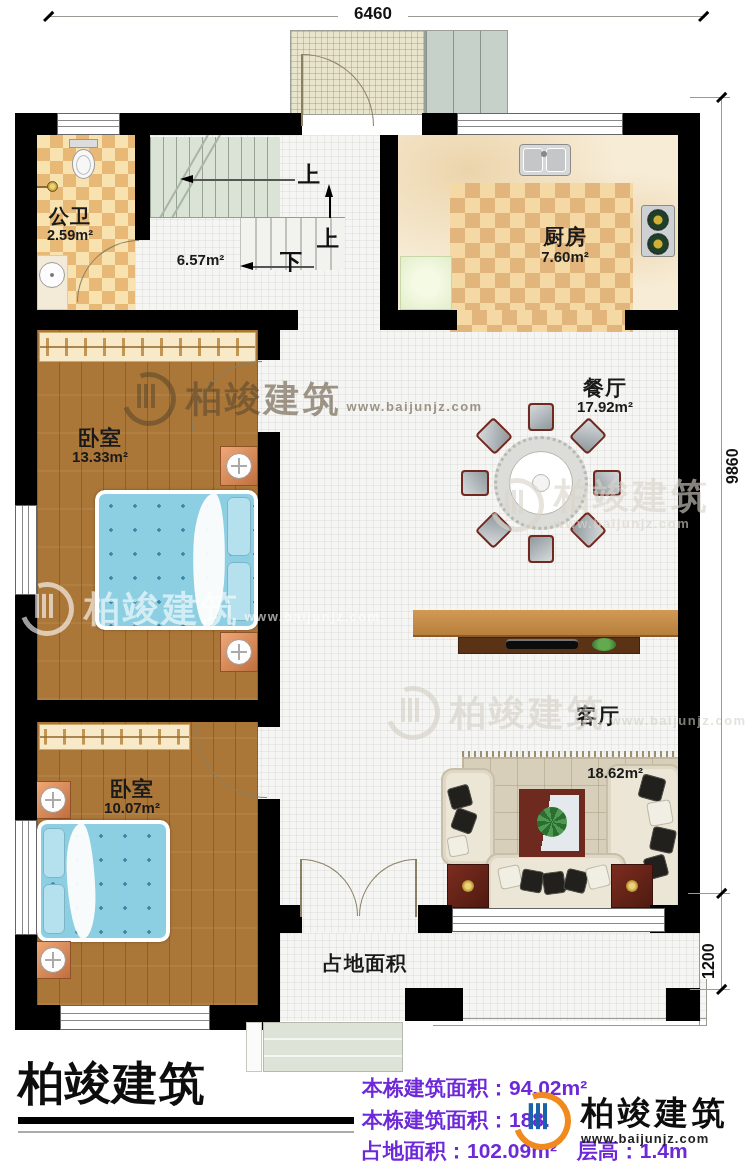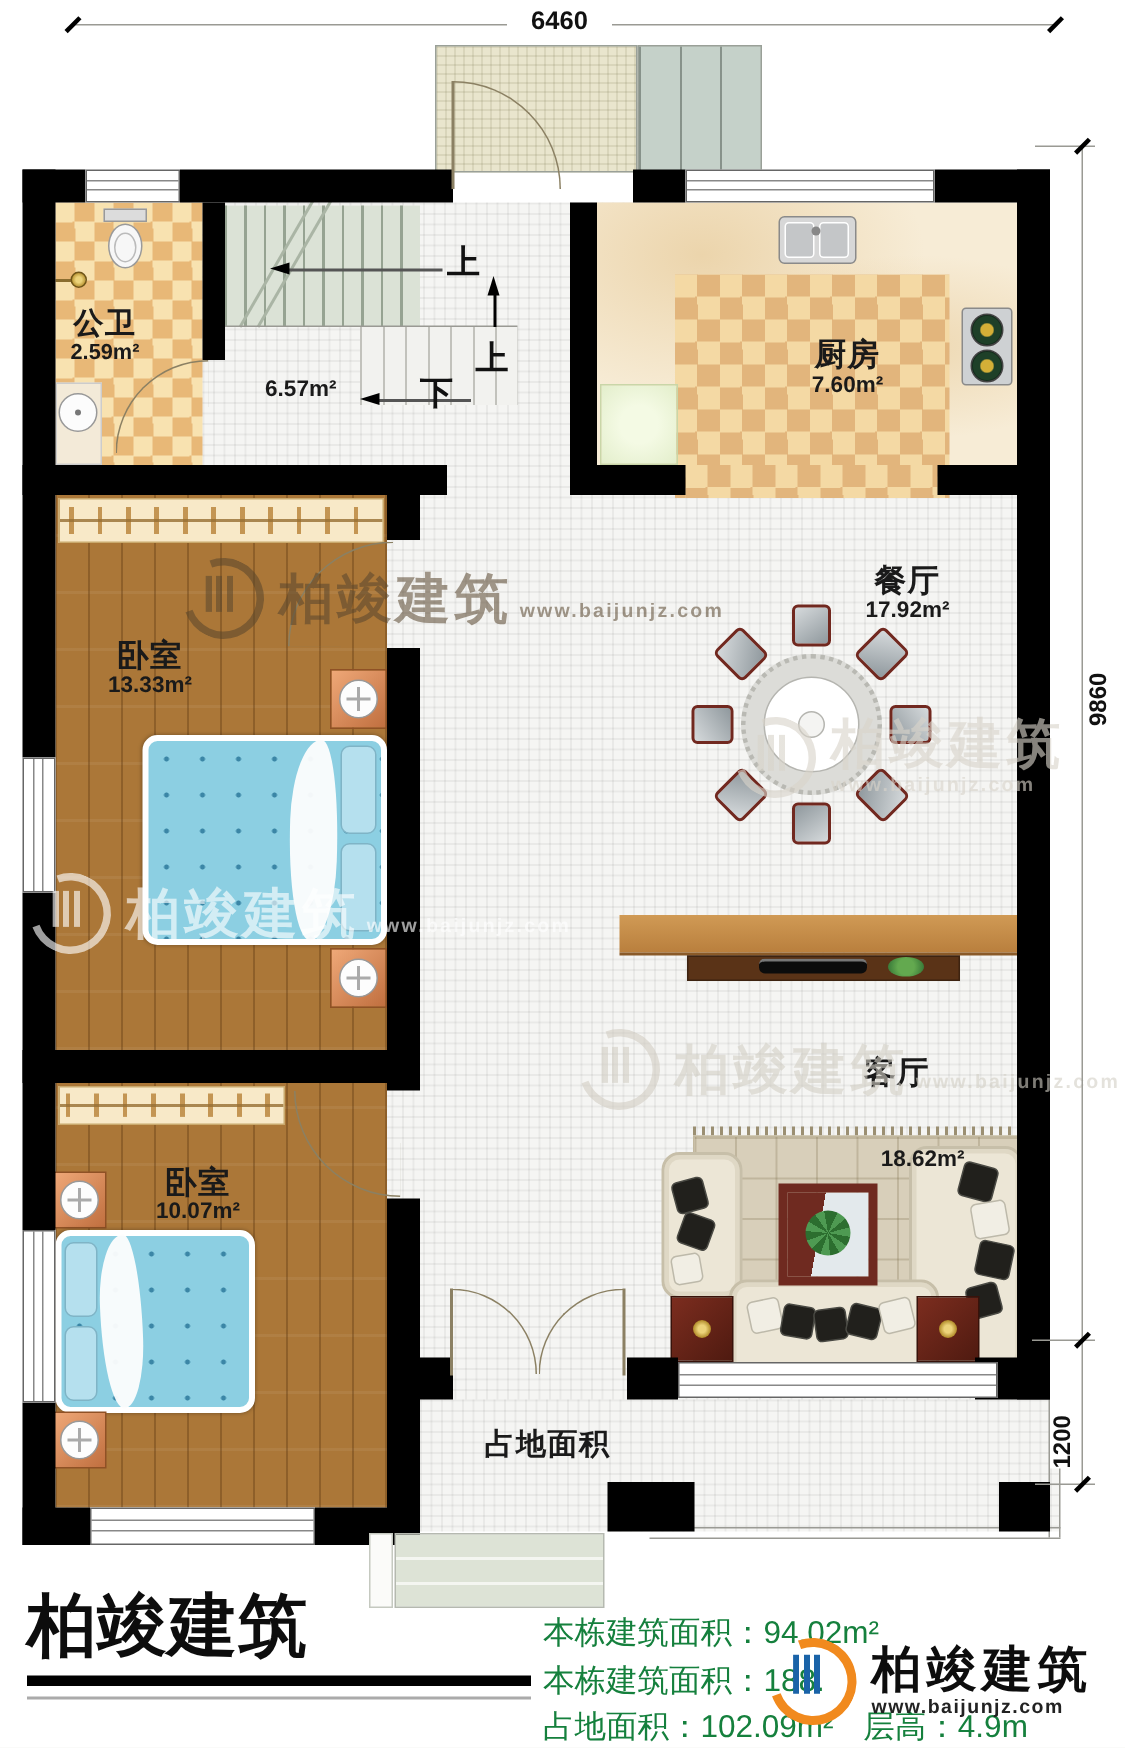--- a/index.html
+++ b/index.html
@@ -93,21 +93,21 @@
   .logo-mark{width:46px;height:46px;border:6px solid #f18a1e;border-radius:50%;
            border-left-color:transparent;transform:rotate(25deg);position:relative;flex:0 0 auto;}
   .logo-mark::after{content:"";position:absolute;left:8px;top:7px;width:20px;height:26px;transform:rotate(-25deg);
       background:linear-gradient(90deg,#1a63a8 0 4px,transparent 4px 7px,#1a63a8 7px 11px,
                  transparent 11px 14px,#1a63a8 14px 18px,transparent 18px);}
   .logo-brand{font-size:33px;font-weight:bold;letter-spacing:4px;line-height:1;color:#0d0d0d;}
   .logo-url{font-size:13px;font-weight:bold;letter-spacing:1px;margin-top:3px;color:#222;}
   
   .ftitle{font-size:46px;font-weight:bold;color:#0d0d0d;letter-spacing:1px;}
   .fscale{font-size:38px;color:#111;}
-  .finfo{font-size:21px;color:#15803d;font-weight:normal;white-space:nowrap;}
+  .finfo{font-size:21px;color:#6d28d9;font-weight:bold;white-space:nowrap;}
 </style>
 </head>
 <body>
 
 <div class="abs" id="plan" style="left:0;top:0;width:750px;height:1165px;">
 
   <div class="abs tile" style="left:37px;top:135px;width:641px;height:870px;"></div>
   <div class="abs porchtile" style="left:290px;top:30px;width:135px;height:85px;"></div>
   <div class="abs panels" style="left:425px;top:30px;width:83px;height:85px;"></div>
   <div class="abs chk-bath" style="left:37px;top:135px;width:98px;height:175px;"></div>
@@ -324,21 +324,21 @@
   <div class="abs" style="left:18px;top:1117px;width:336px;height:7px;background:#000;"></div>
   <div class="abs" style="left:18px;top:1131px;width:336px;height:2px;background:#aaa;"></div>
   <div class="abs finfo" style="left:362px;top:1074px;">
     <span>本栋建筑面积：</span><span>94.02m²</span>
   </div>
   <div class="abs finfo" style="left:362px;top:1106px;">
     <span>本栋建筑面积：</span><span>188.</span>
   </div>
   <div class="abs finfo" style="left:362px;top:1137px;">
     <span>占地面积：</span><span>102.09m²</span>
-    <span style="margin-left:14px;">层高：</span><span>4.9m</span>
+    <span style="margin-left:14px;">层高：</span><span>1.4m</span>
   </div>
   <div class="wm abs" style="left:513px;top:1092px;">
     <div class="logo-mark"></div>
     <div class="wm-text">
       <span class="logo-brand">柏竣建筑</span>
       <span class="logo-url">www.baijunjz.com</span>
     </div>
   </div>
 
 </div>

